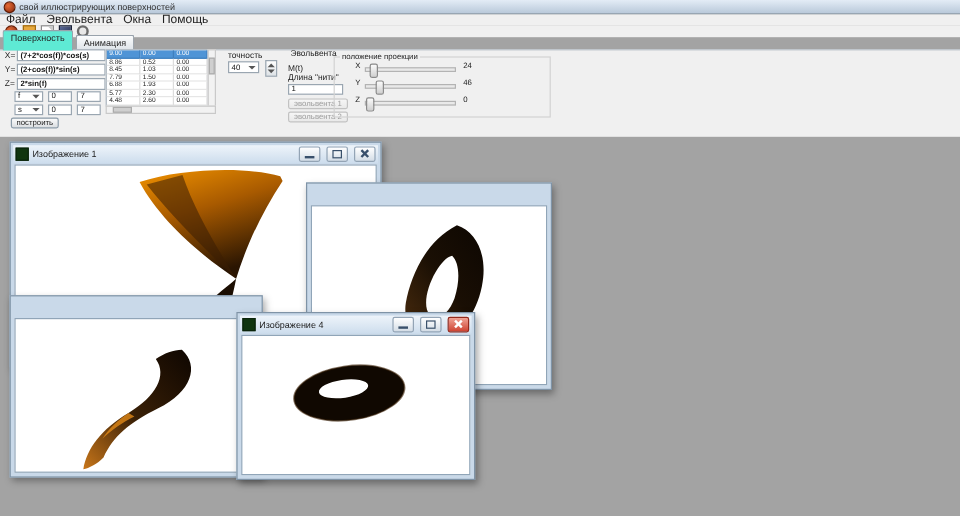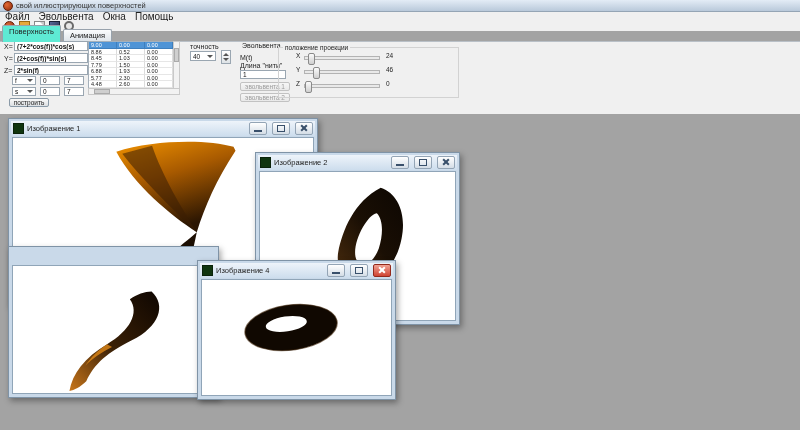--- a/index.html
+++ b/index.html
@@ -255,27 +255,20 @@
       </defs>
       <path d="M104,14 C140,2 195,1 222,9 L224,13 C205,42 193,70 185,96 C158,78 122,48 104,14 Z" fill="url(#g1)"></path>
       <path d="M110,16 C130,42 158,70 185,96 C170,72 150,38 140,8 Z" fill="#3a1e04" opacity="0.55"></path>
       <path d="M185,96 C176,104 163,114 150,126 C160,129 170,128 177,127 C181,116 183,106 185,96 Z" fill="#1c0e02"></path>
       <path d="M150,126 L177,127 L172,131 L146,130 Z" fill="#2a1505"></path>
     </svg>
   </div>
 </div>
 
 <div class="child" style="left:255px;top:152px;width:205px;height:173px;">
-  <div class="child-title">
-    <div class="w-ico"></div>
-    <span>Изображение 2</span>
-    <div class="win-btn g-min"></div>
-    <div class="win-btn g-max"></div>
-    <div class="win-btn g-close"></div>
-  </div>
   <div class="child-body">
     <svg width="100%" height="100%" viewBox="0 0 197 151" preserveAspectRatio="none">
       <defs>
         <linearGradient id="g2" x1="0" y1="1" x2="1" y2="0">
           <stop offset="0" stop-color="#4a2c0e"></stop>
           <stop offset="0.5" stop-color="#1a0f04"></stop>
           <stop offset="1" stop-color="#0d0702"></stop>
         </linearGradient>
       </defs>
       <path fill-rule="evenodd" fill="url(#g2)" d="M122,16 C140,22 148,44 143,68 C138,92 126,108 106,110 C88,112 76,100 79,82 C83,60 95,30 122,16 Z

